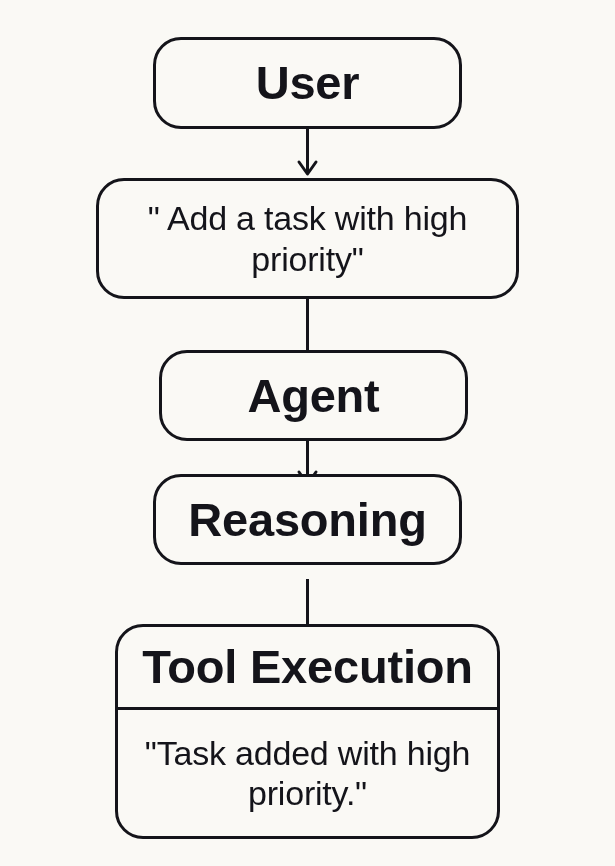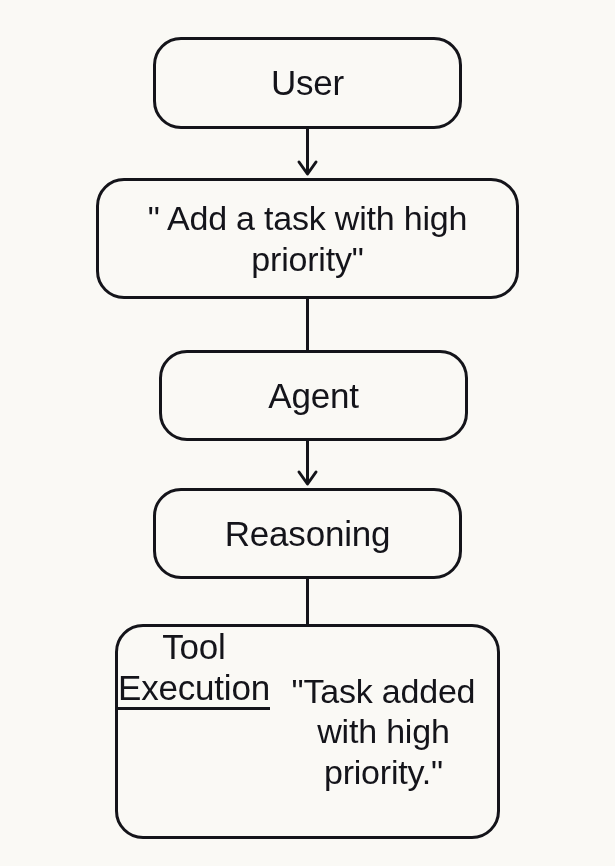--- a/index.html
+++ b/index.html
@@ -34,22 +34,22 @@
     text-align: center;
   }
 
   .node-label {
     display: block;
     line-height: 1.18;
     letter-spacing: -0.2px;
   }
 
   .label-bold {
-    font-weight: normal;
-    font-size: 35px;
+    font-weight: bold;
+    font-size: 47px;
   }
 
   .label-quote {
     font-weight: normal;
     font-size: 34px;
   }
 
   
   #node-user {
     left: 153px;
@@ -70,39 +70,39 @@
   #node-agent {
     left: 159px;
     top: 350px;
     width: 309px;
     height: 91px;
     border-radius: 28px;
   }
 
   #node-reasoning {
     left: 153px;
-    top: 488px;
+    top: 474px;
     width: 309px;
     height: 91px;
     border-radius: 28px;
   }
 
   
   #node-tool-execution {
     position: absolute;
     box-sizing: border-box;
     left: 115px;
     top: 624px;
     width: 385px;
     height: 215px;
     border: 3px solid #14141a;
     border-radius: 28px;
     background: #faf9f5;
     display: flex;
-    flex-direction: row;
+    flex-direction: column;
     overflow: hidden;
   }
 
   #tool-execution-header {
     height: 80px;
     flex: 0 0 80px;
     border-bottom: 3px solid #14141a;
     display: flex;
     align-items: center;
     justify-content: center;

